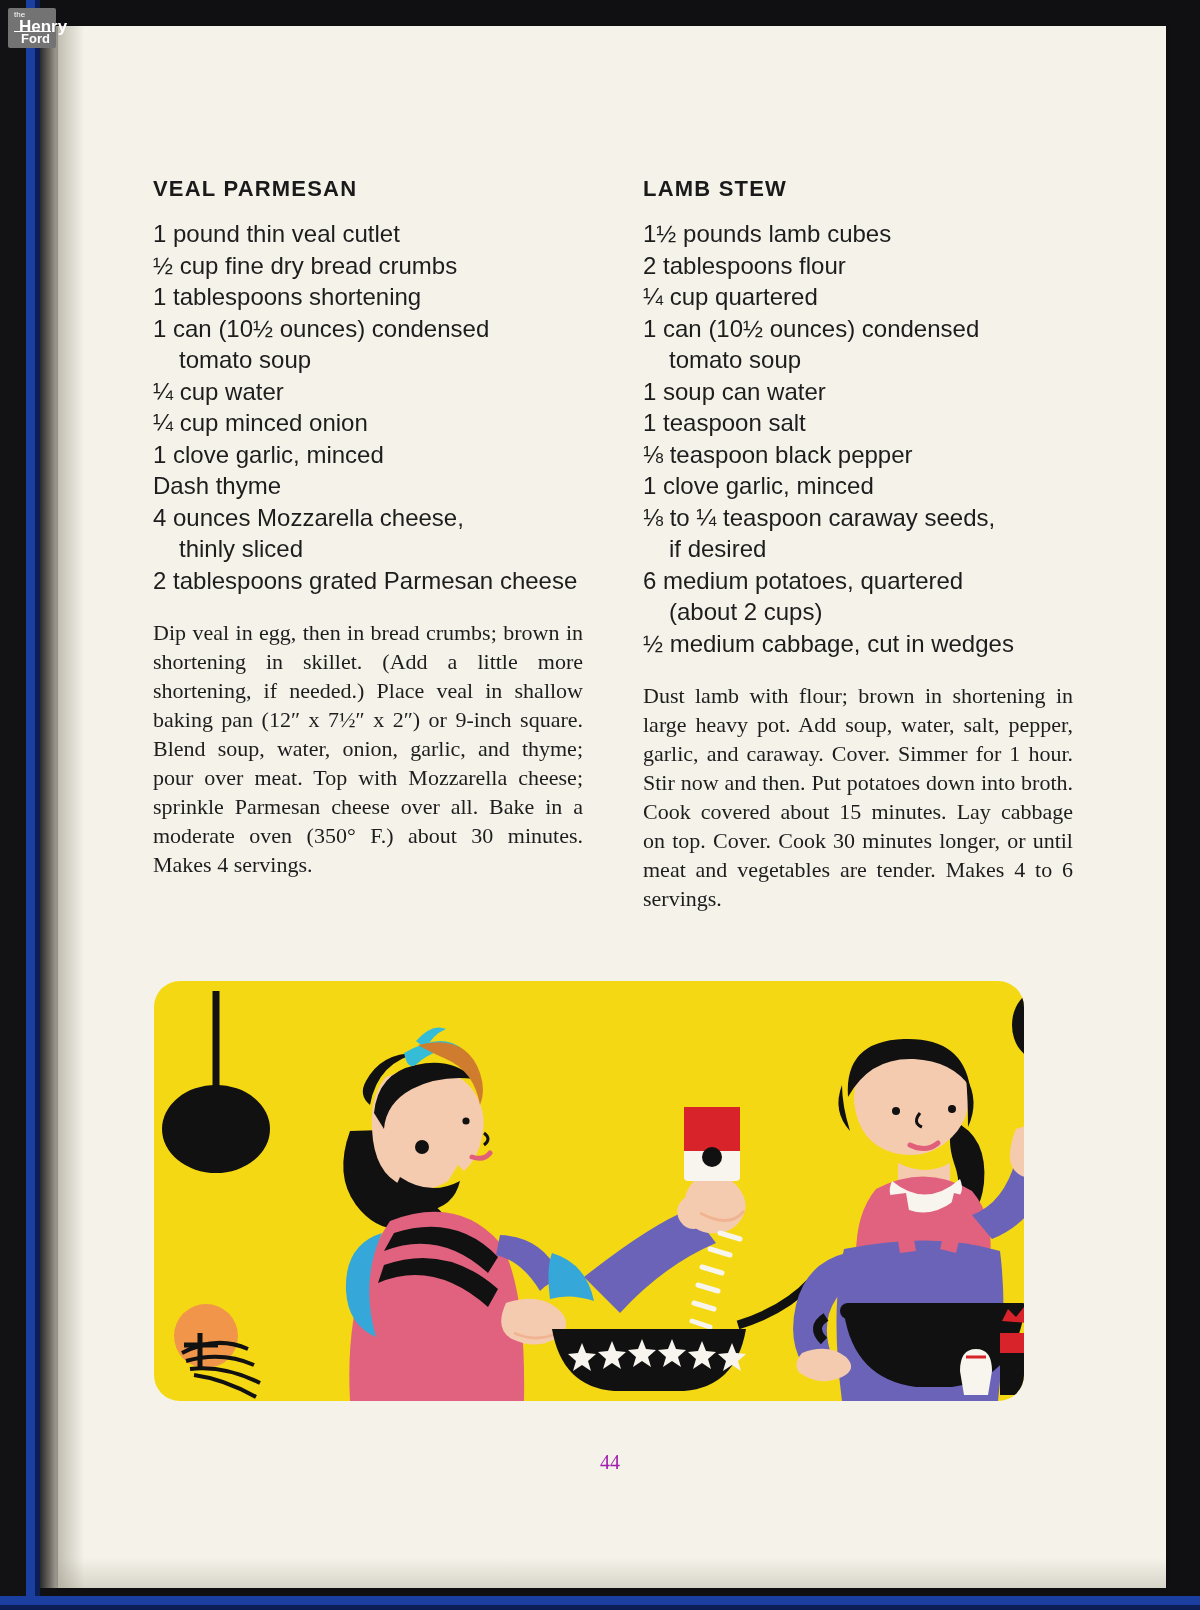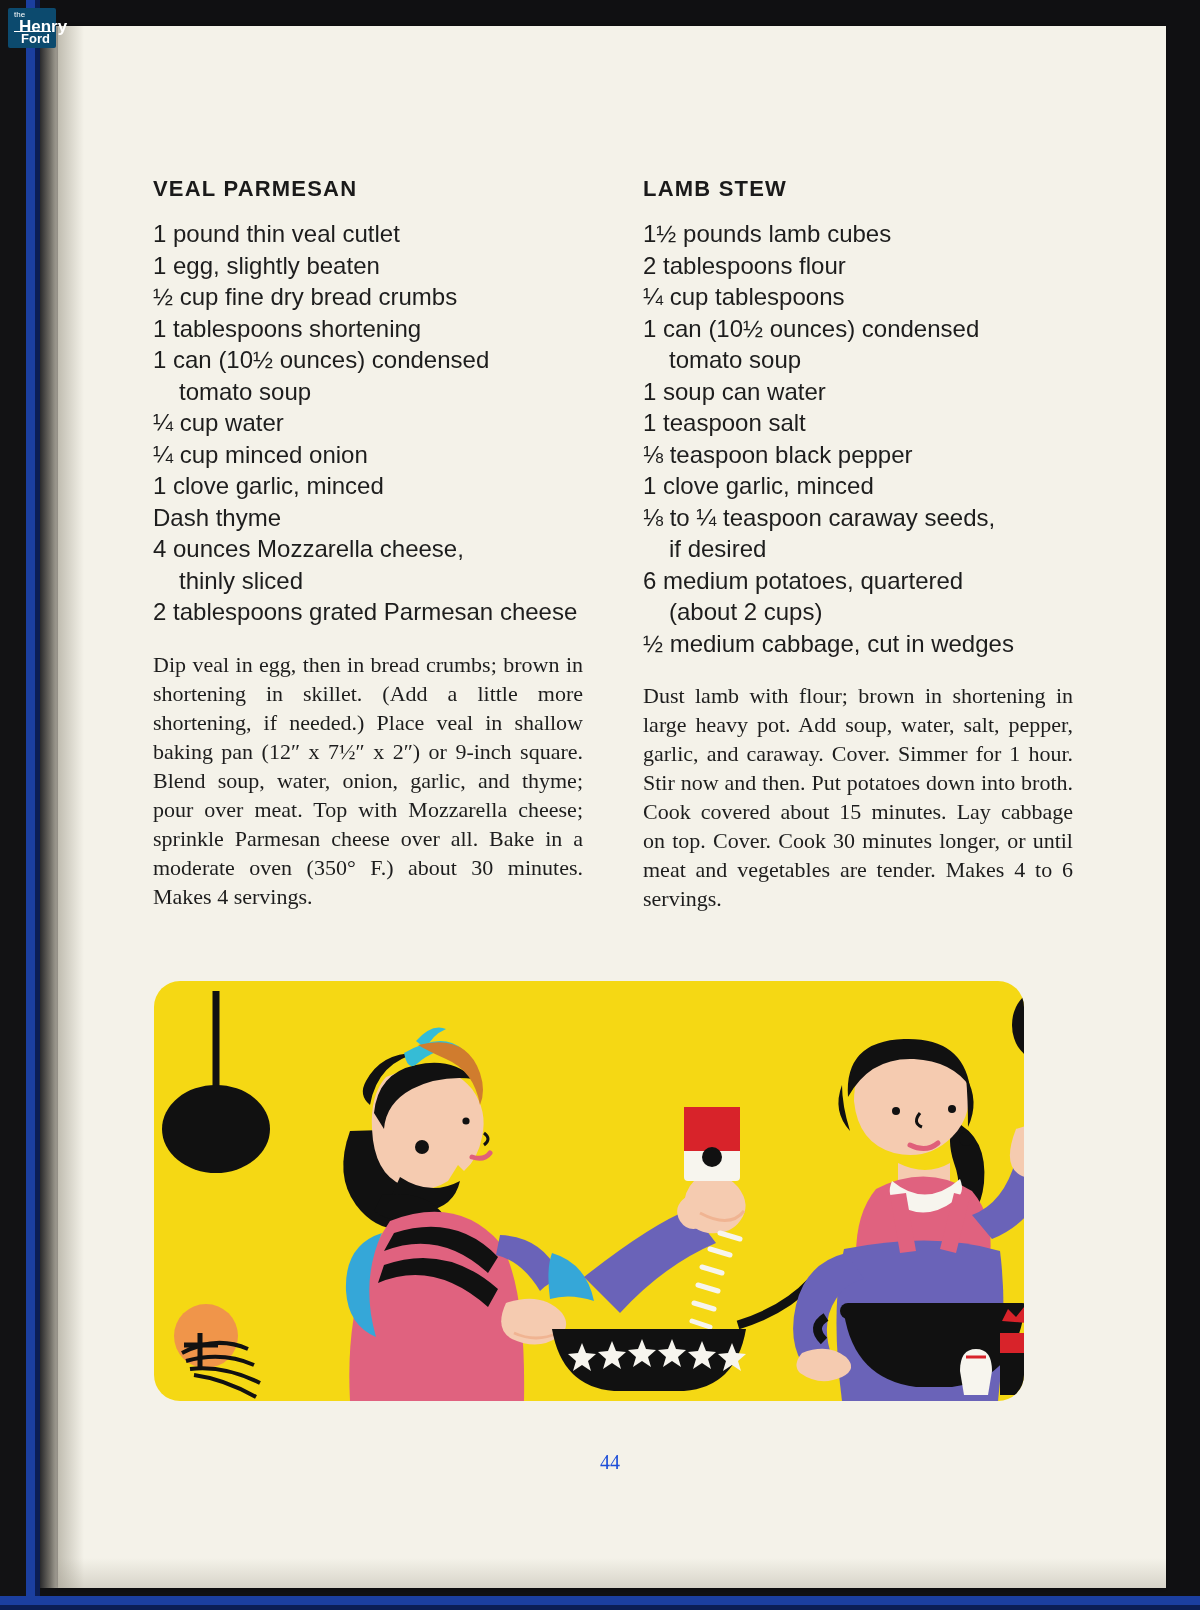--- a/index.html
+++ b/index.html
@@ -88,21 +88,21 @@
     left: 0; bottom: 0; width: 100%; height: 30px;
     background: linear-gradient(to top, rgba(160,155,140,.35), rgba(160,155,140,0));
     pointer-events: none;
   }
 
   
   #logo {
     position: absolute;
     left: 8px; top: 8px;
     width: 48px; height: 40px;
-    background: #0c4a6e;
+    background: #737373;
     color: #ffffff;
     font-family: "Liberation Sans", sans-serif;
     font-weight: bold;
     line-height: 1;
     border-radius: 2px;
     z-index: 40;
   }
   #logo .the { font-size: 8px; position: absolute; left: 6px; top: 3px; font-weight: normal; }
   #logo .henry { font-size: 17px; position: absolute; left: 11px; top: 10px; }
   #logo .ford { font-size: 13px; position: absolute; left: 13px; top: 24px; }
@@ -161,21 +161,21 @@
   #illustration svg { display: block; }
 
   
   #folio {
     position: absolute;
     left: 0; right: 4px;
     top: 1425px;
     text-align: center;
     font-family: "Liberation Serif", serif;
     font-size: 20px;
-    color: #1d4ed8;
+    color: #a21caf;
   }
 </style>
 </head>
 <body>
 
 <div id="scan">
   <div id="gutter"></div>
   <div id="binding-blue"></div>
   <div id="binding-blue2"></div>
   <div id="right-dark"></div>
@@ -194,42 +194,41 @@
 <div id="page">
   <div id="page-inner-shade"></div>
   <div id="page-bottom-shade"></div>
 
   <div class="columns">
 
     <div class="col">
       <h2 class="recipe-title">VEAL PARMESAN</h2>
       <ul class="ingredients">
         <li>1 pound thin veal cutlet</li>
-        <li>1 egg, slightly beaten</li>
         <li>½ cup fine dry bread crumbs</li>
         <li>1 tablespoons shortening</li>
         <li>1 can (10½ ounces) condensed</li>
         <li class="cont">tomato soup</li>
         <li>¼ cup water</li>
         <li>¼ cup minced onion</li>
         <li>1 clove garlic, minced</li>
         <li>Dash thyme</li>
         <li>4 ounces Mozzarella cheese,</li>
         <li class="cont">thinly sliced</li>
         <li>2 tablespoons grated Parmesan cheese</li>
       </ul>
       <p class="method">Dip veal in egg, then in bread crumbs; brown in shortening in skillet. (Add a little more shortening, if needed.) Place veal in shallow baking pan (12″ x 7½″ x 2″) or 9-inch square. Blend soup, water, onion, garlic, and thyme; pour over meat. Top with Mozzarella cheese; sprinkle Parmesan cheese over all. Bake in a moderate oven (350° F.) about 30 minutes. Makes 4 servings.</p>
     </div>
 
     <div class="col">
       <h2 class="recipe-title">LAMB STEW</h2>
       <ul class="ingredients">
         <li>1½ pounds lamb cubes</li>
         <li>2 tablespoons flour</li>
-        <li>¼ cup tablespoons</li>
+        <li>¼ cup quartered</li>
         <li>1 can (10½ ounces) condensed</li>
         <li class="cont">tomato soup</li>
         <li>1 soup can water</li>
         <li>1 teaspoon salt</li>
         <li>⅛ teaspoon black pepper</li>
         <li>1 clove garlic, minced</li>
         <li>⅛ to ¼ teaspoon caraway seeds,</li>
         <li class="cont">if desired</li>
         <li>6 medium potatoes, quartered</li>
         <li class="cont">(about 2 cups)</li>

